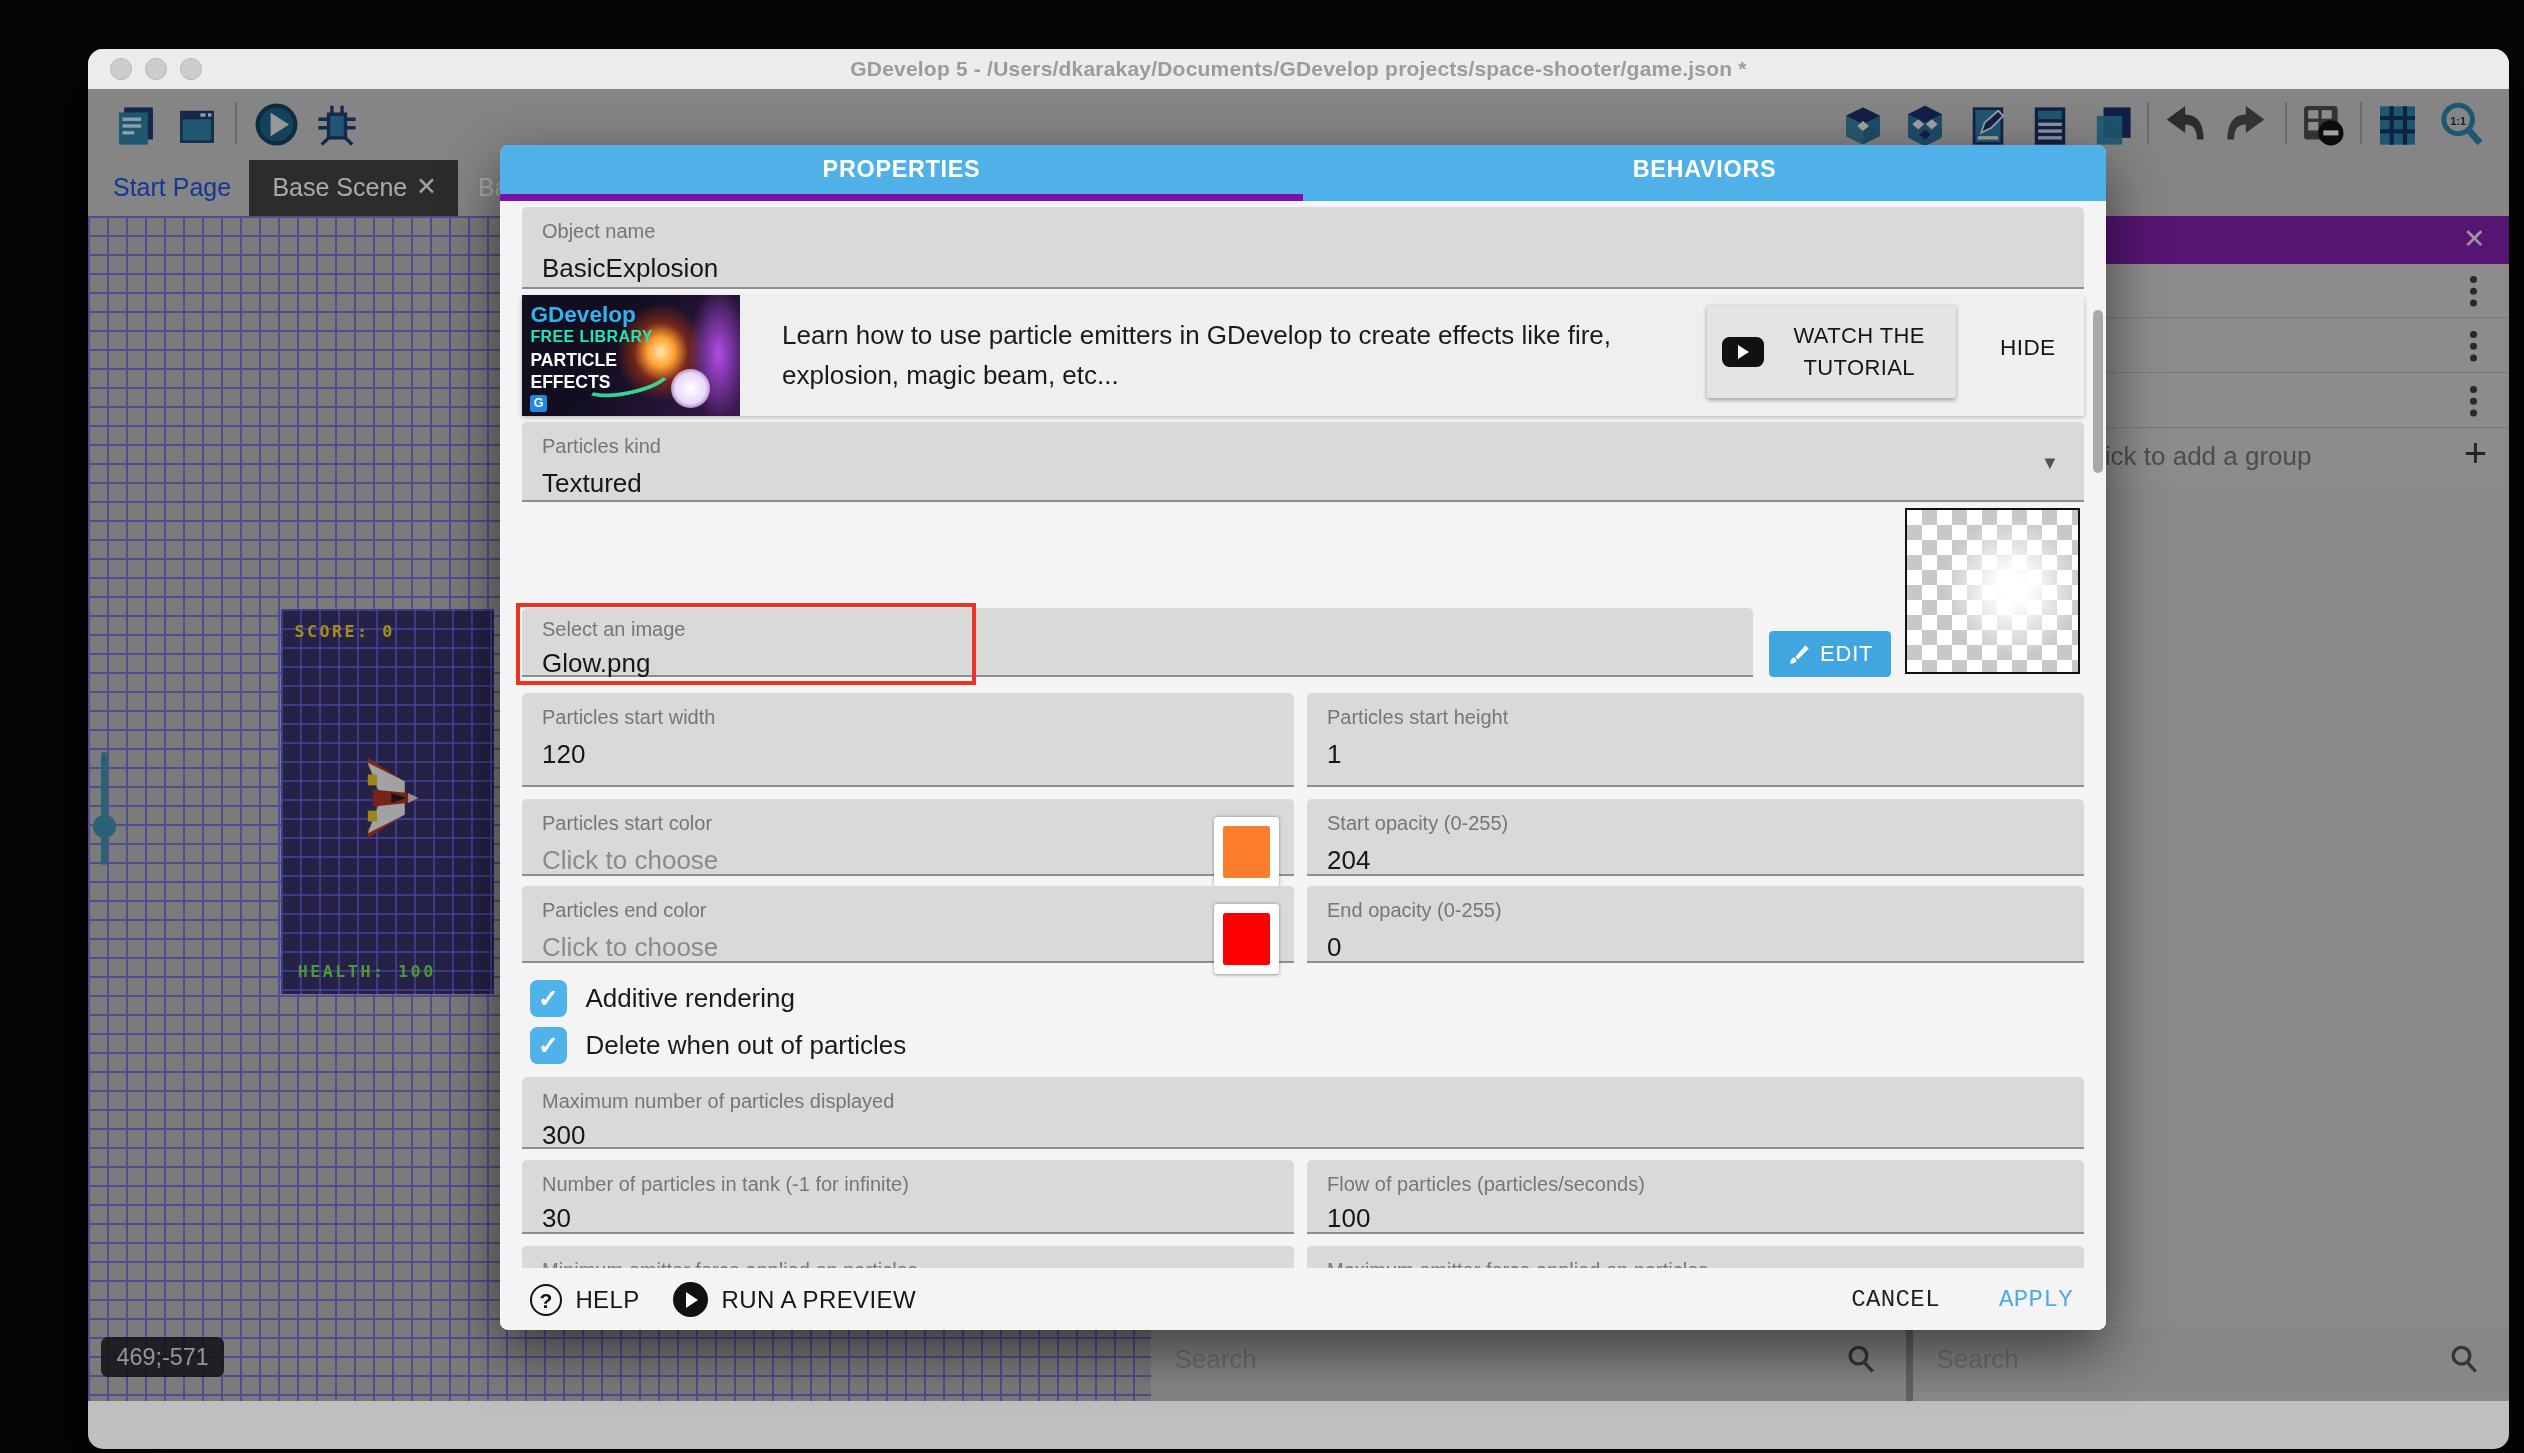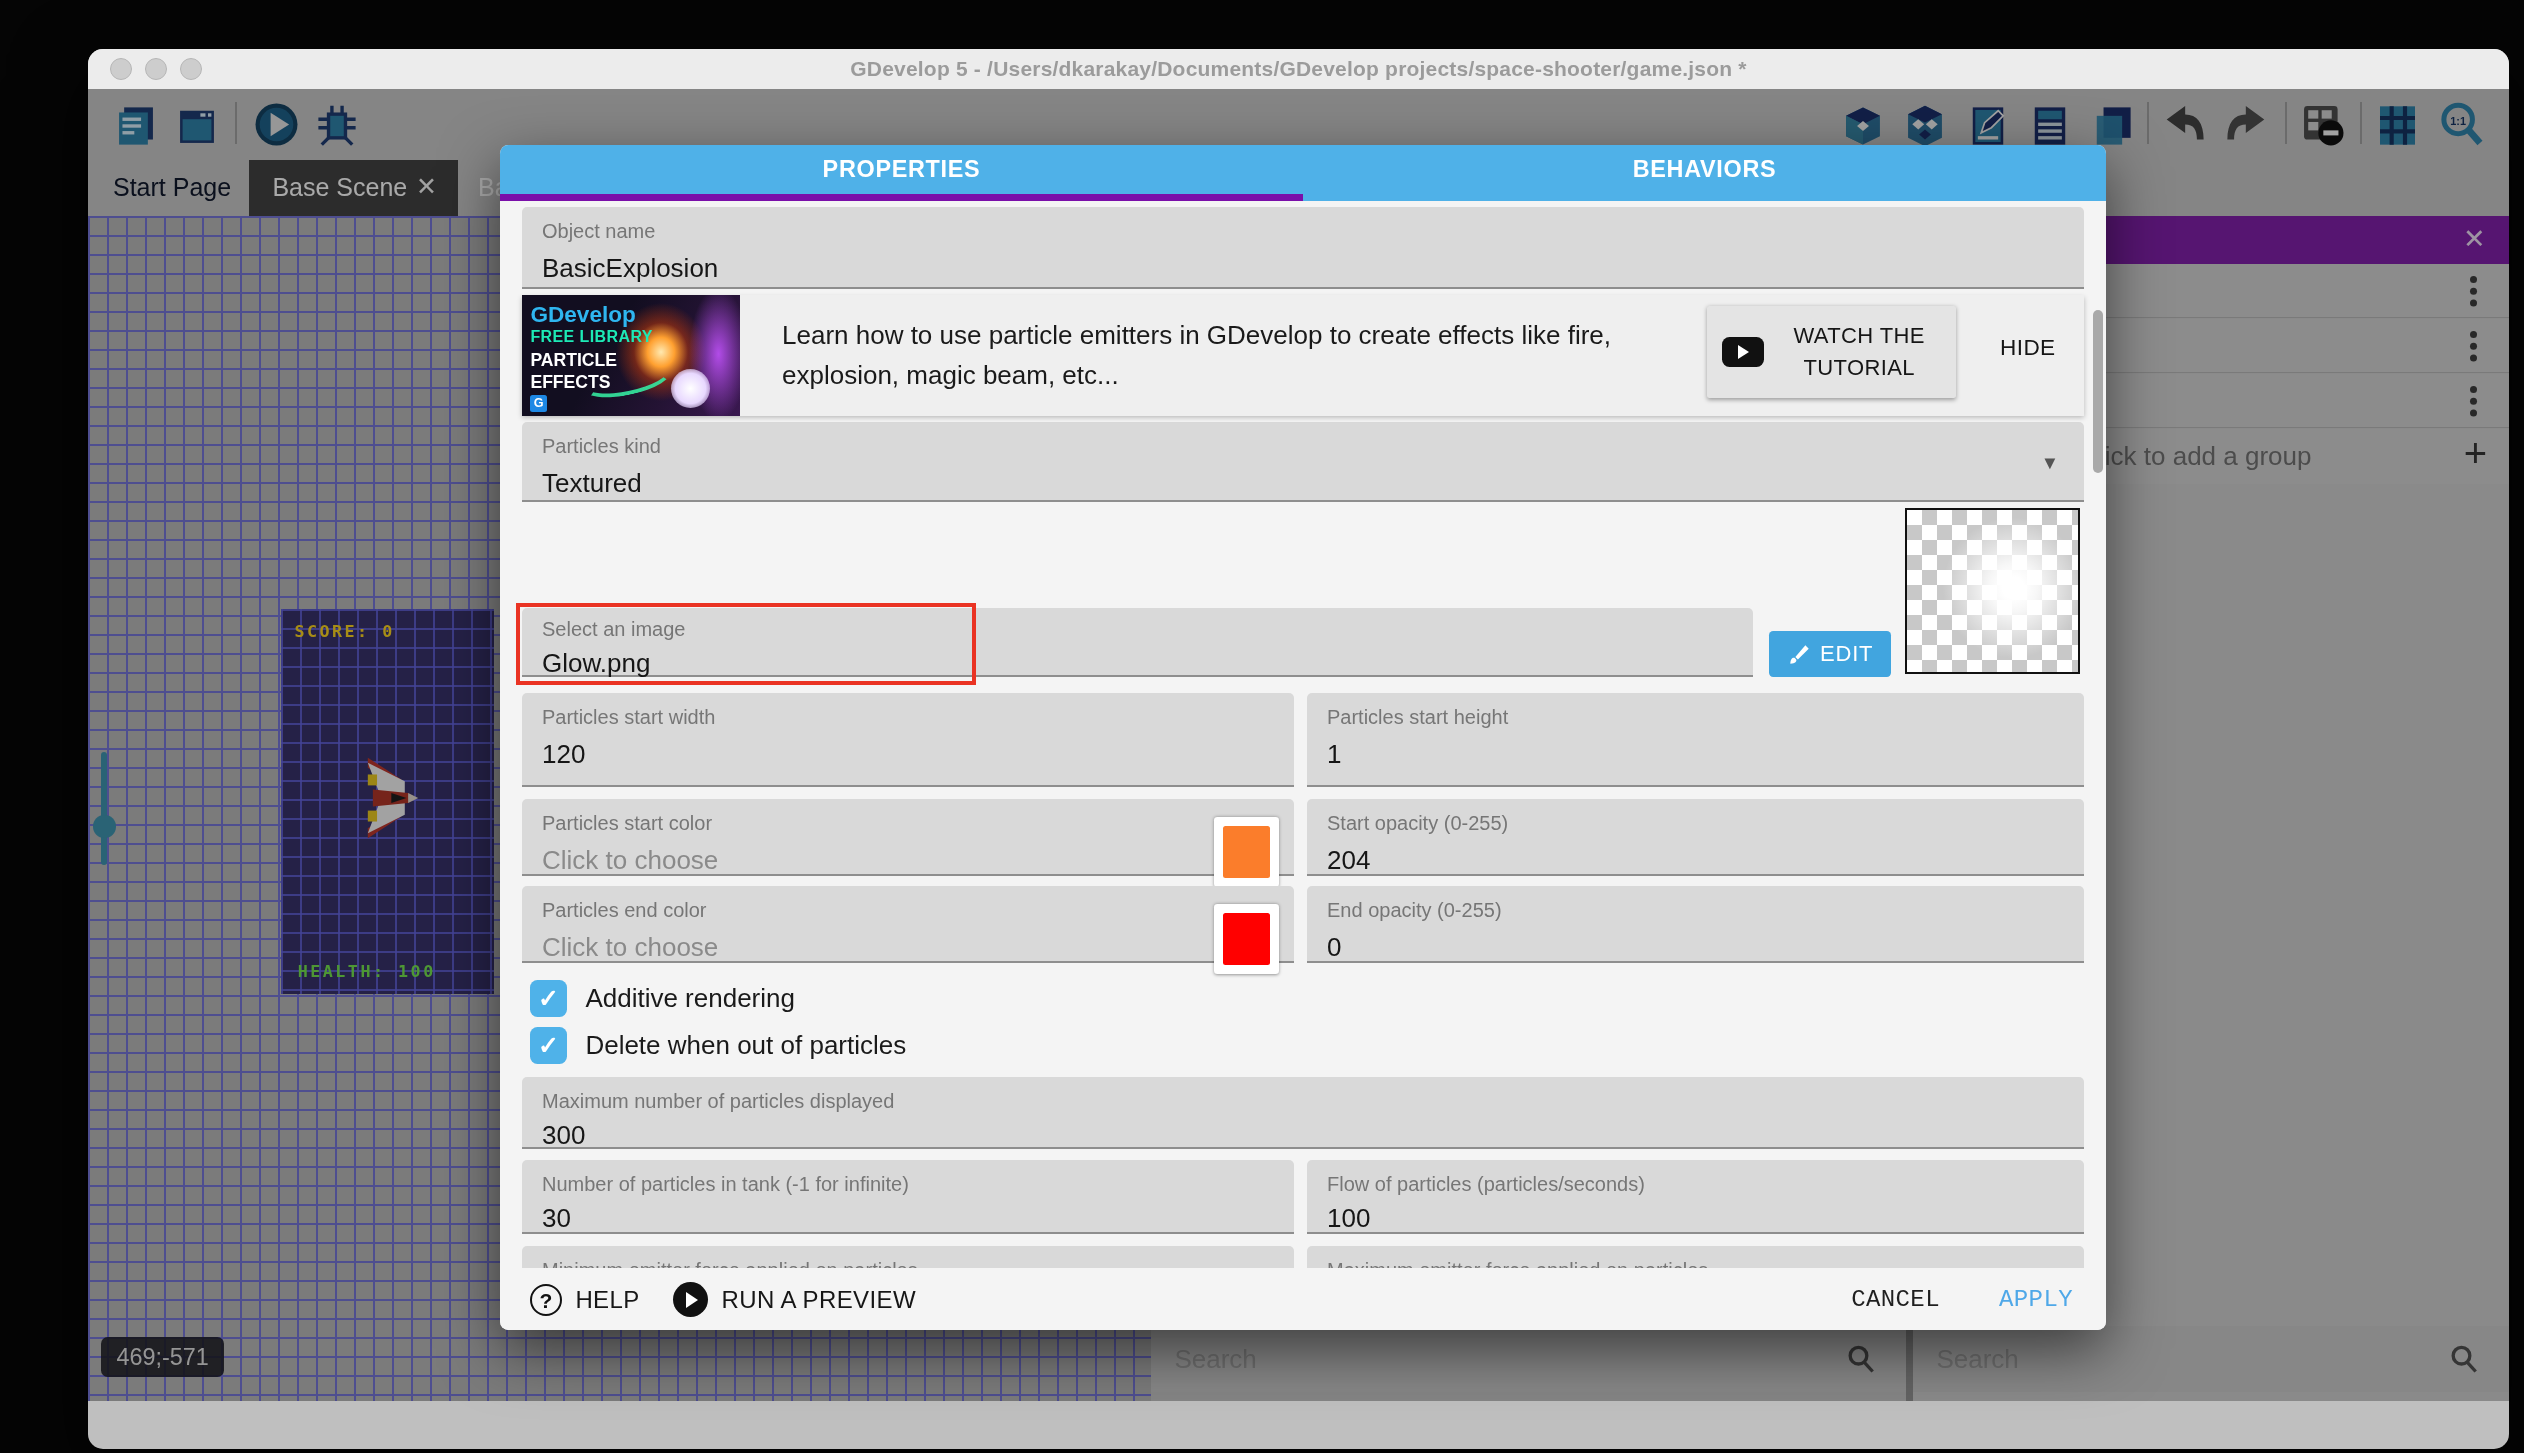--- a/index.html
+++ b/index.html
@@ -18,21 +18,21 @@
   #title-text { width:100%; text-align:center; top:8.4px; font-size:21px; font-weight:bold;
                 color:#9B9B9B; letter-spacing:0.2px; }
 
   
   #toolbar { left:0; top:40px; width:100%; height:70px; background:#BFBFBF; }
   .tool-ic { top:10px; width:49px; height:49px; display:flex; align-items:flex-end; justify-content:center; }
   .tool-sep { top:13.4px; width:1.7px; height:42px; background:#9A9A9A; }
 
   #tabbar { left:0; top:111px; width:100%; height:57px; background:#BFBFBF; }
   .tab-label { top:13.4px; font-size:25px; color:#F2F2F2; }
-  #tab-start { left:25px; color:#0f172a; }
+  #tab-start { left:25px; color:#1d4ed8; }
   #tab-active { left:161px; top:0; width:209px; height:57px; background:#404040; }
   #tab-active .tab-label { left:23.4px; }
   #tab-close { left:167px; top:11.7px; font-size:25px; color:#E8E8E8; }
   #tab-ba { left:390px; }
 
   
   #scene { left:0; top:167px; width:1063px; height:1185px; background:#B0B0B0;
            background-image:linear-gradient(#7070CF 1.7px, transparent 1.7px),
                             linear-gradient(90deg,#7070CF 1.7px, transparent 1.7px);
            background-size:19px 19px; }

